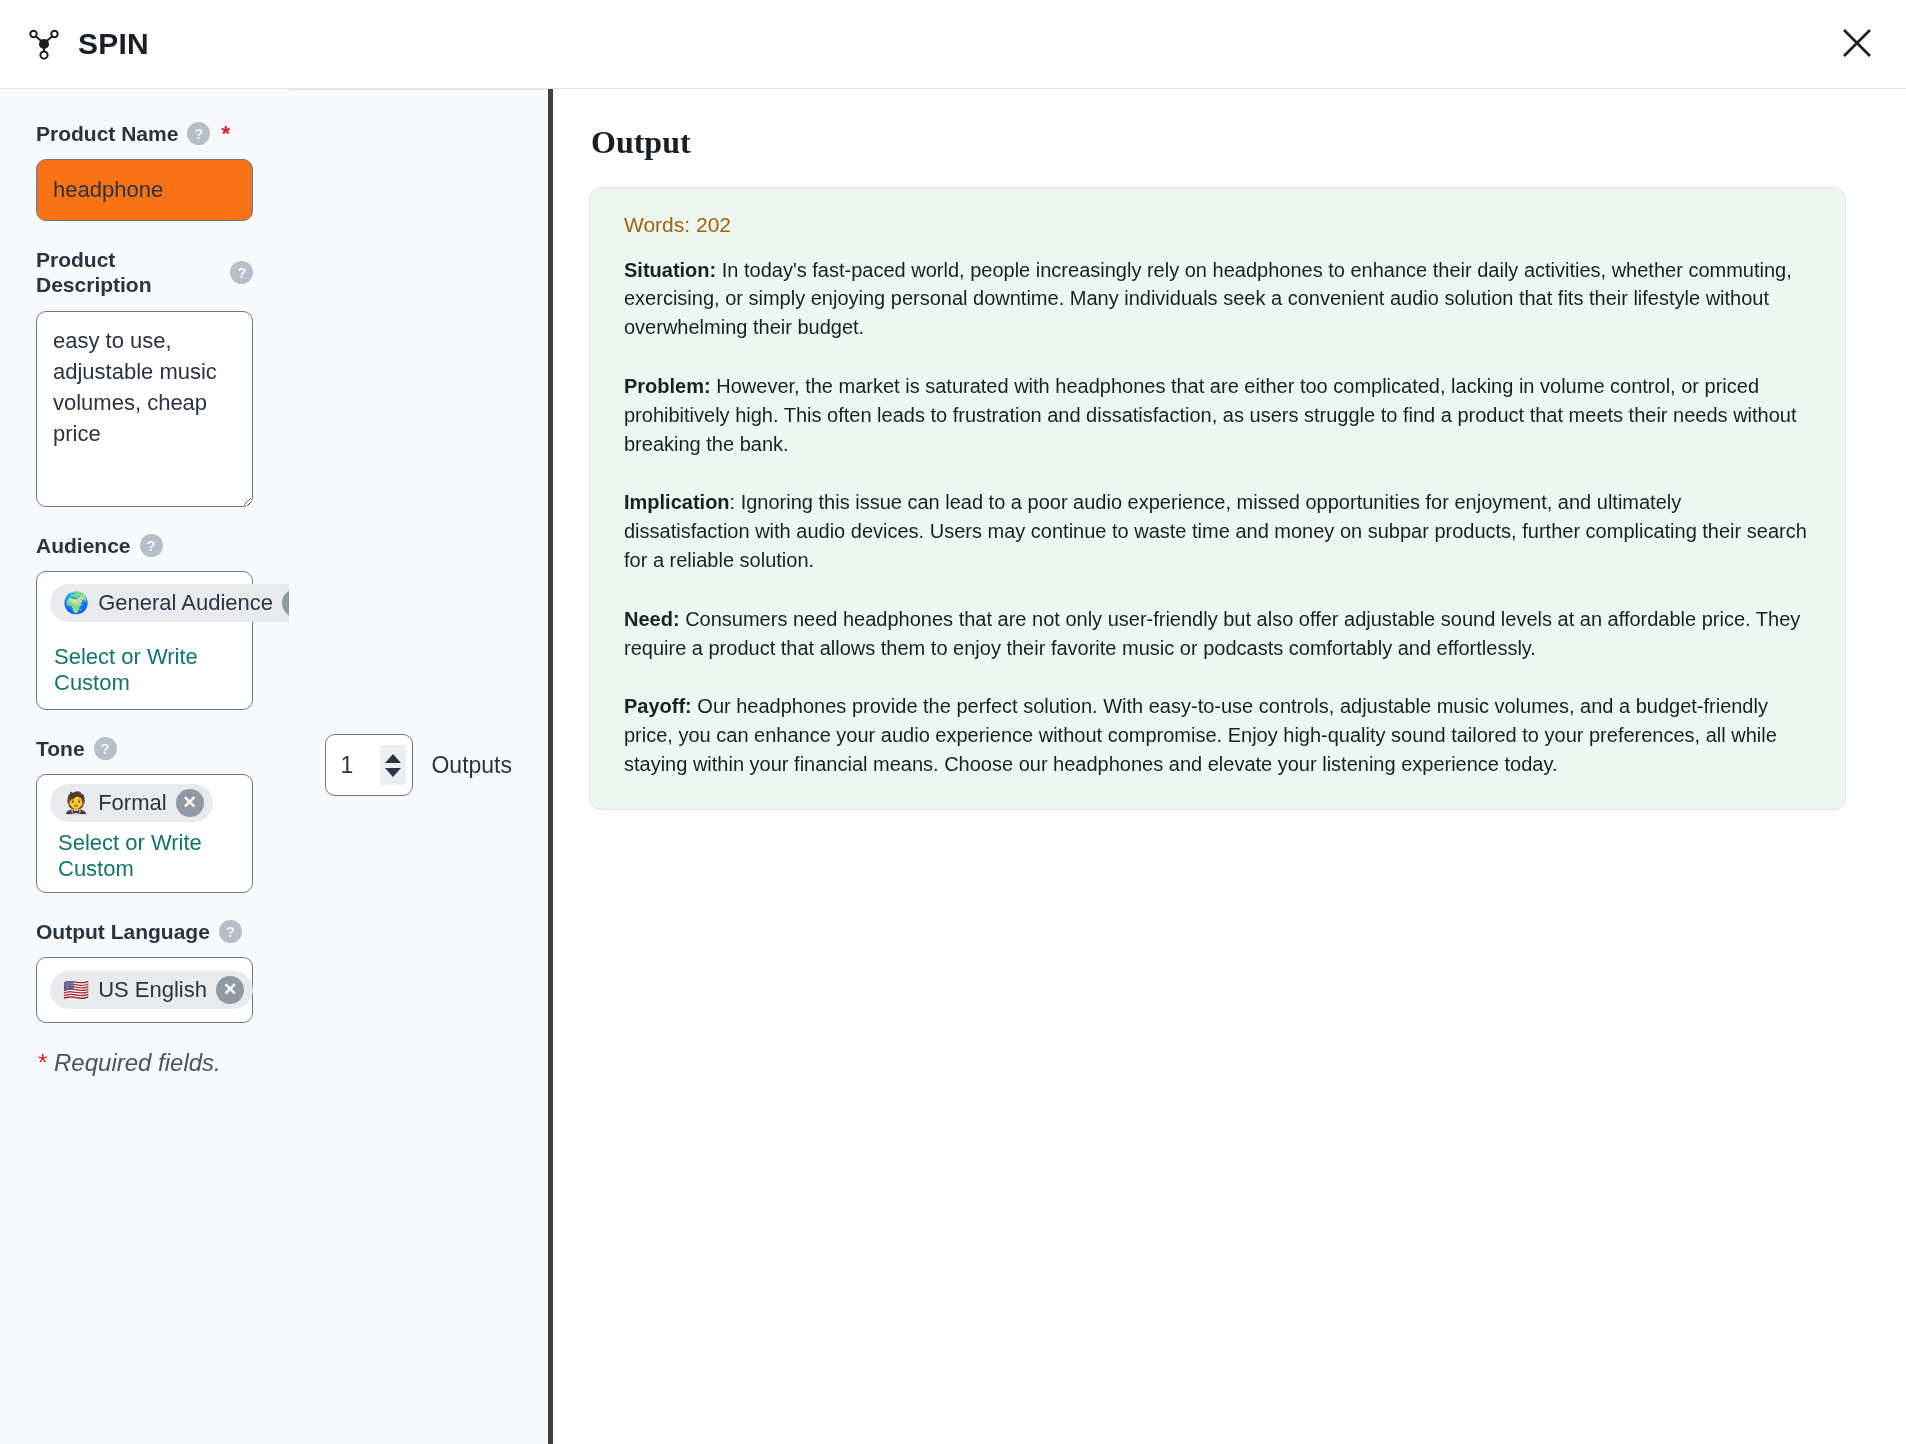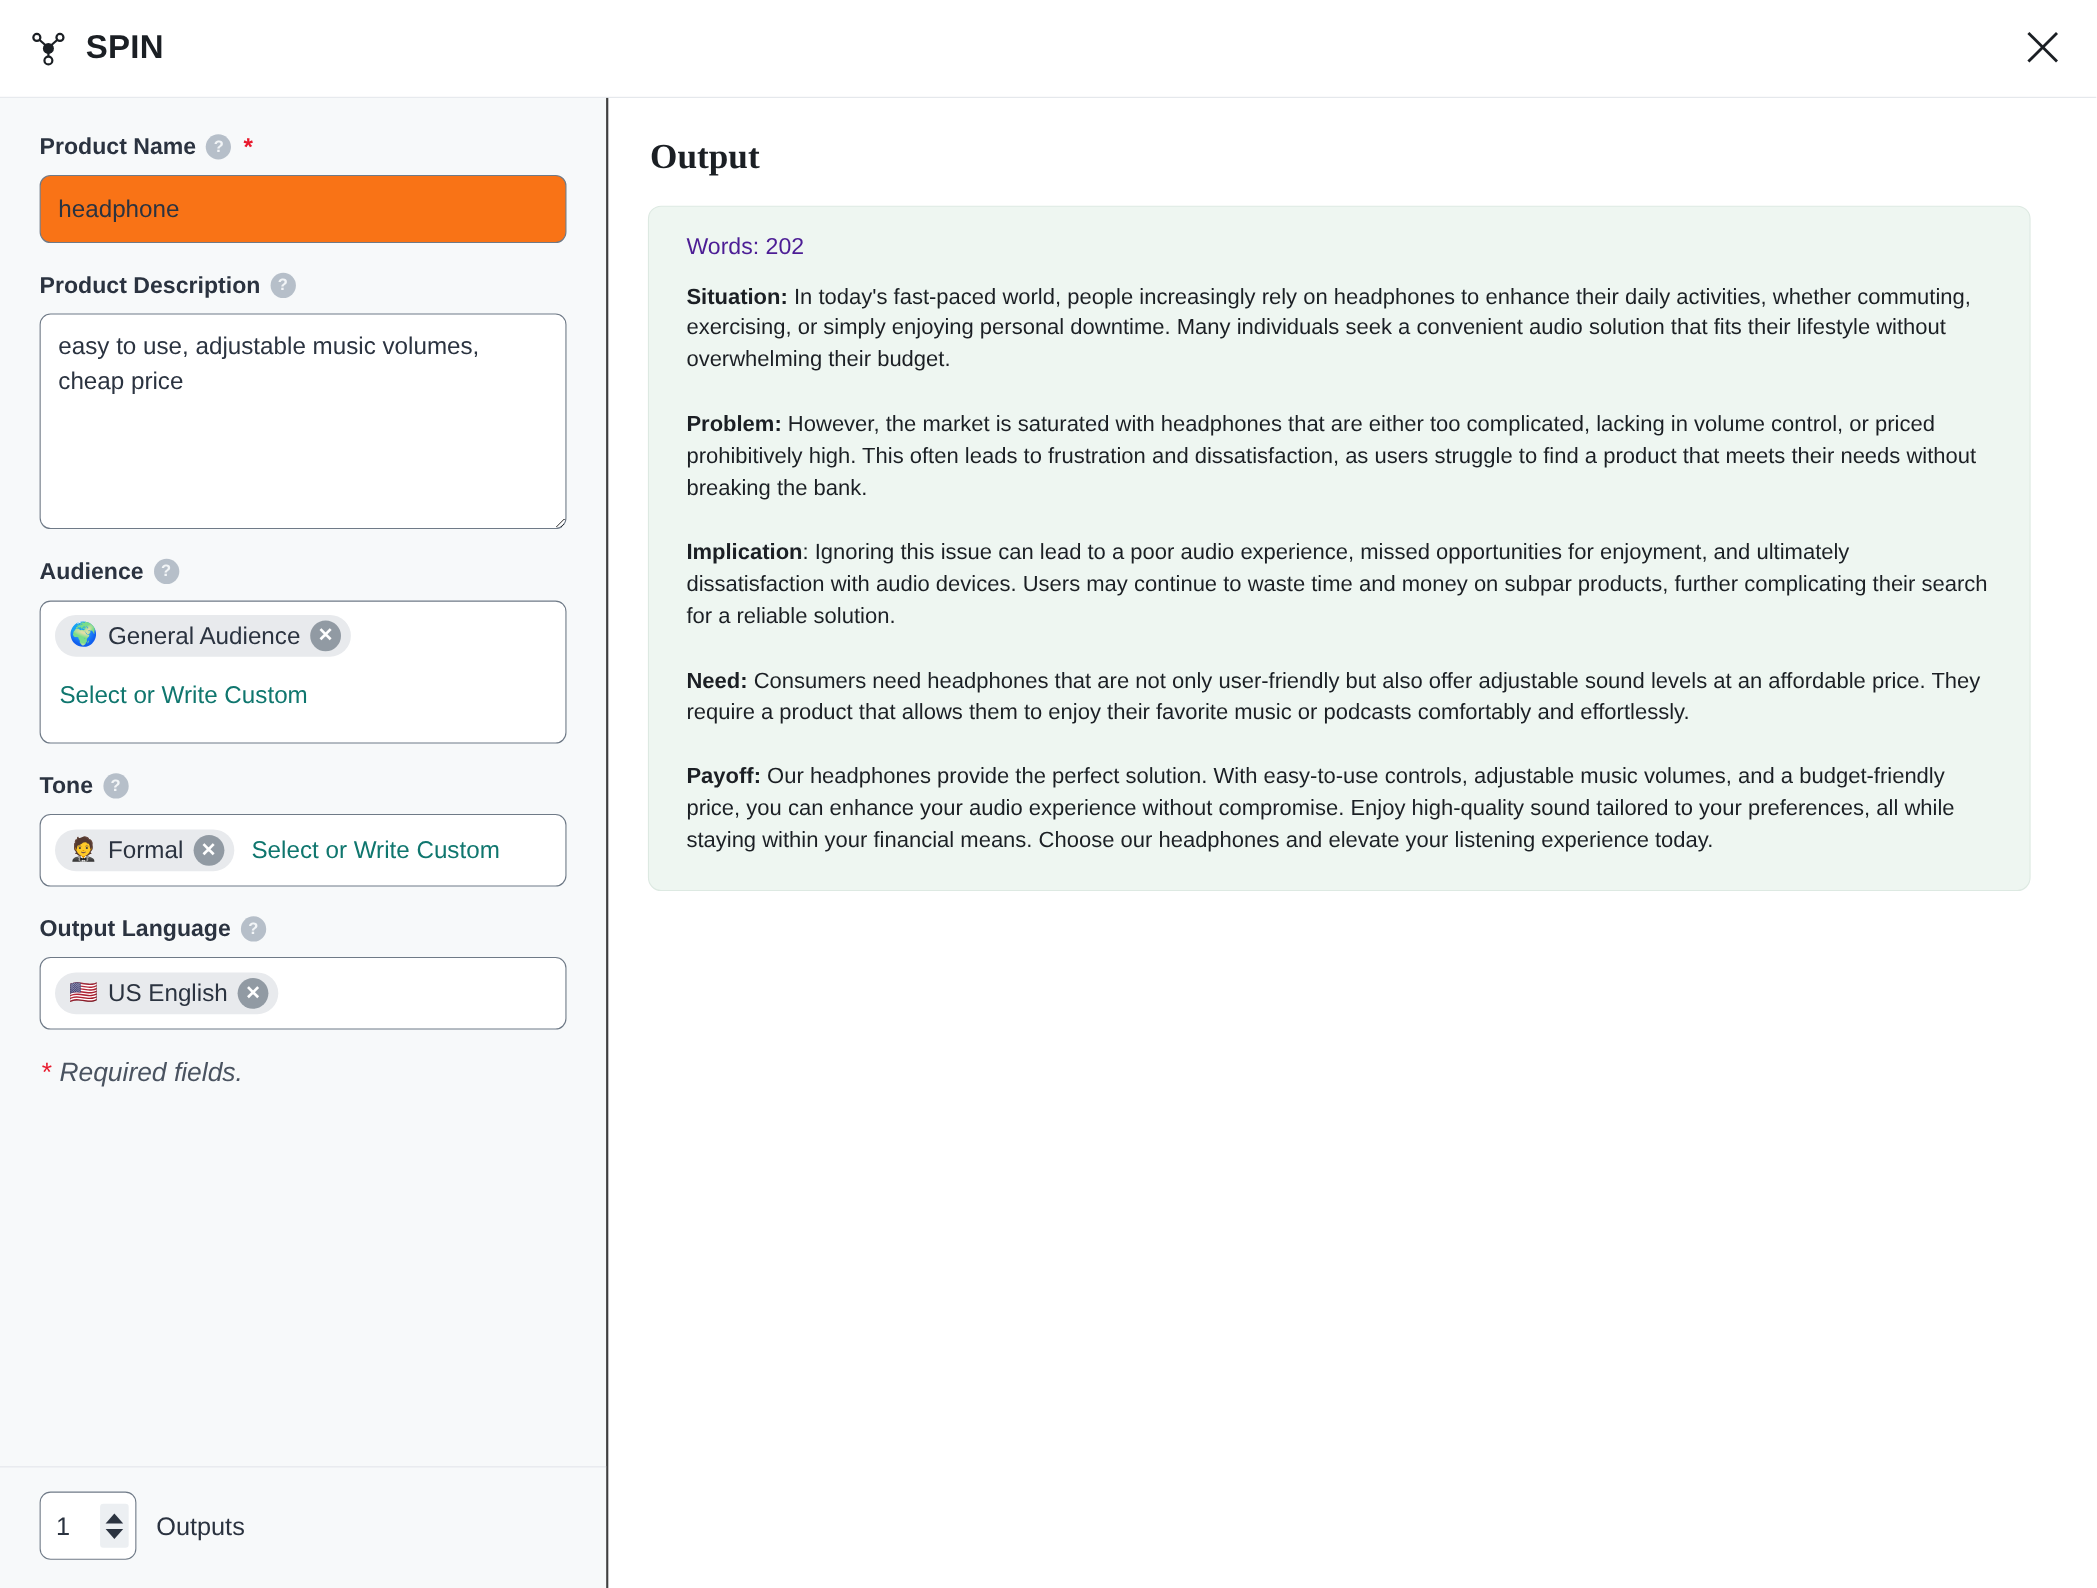--- a/index.html
+++ b/index.html
@@ -72,23 +72,23 @@
     flex: 1 1 auto;
     display: flex;
     min-height: 0;
   }
 
   
   .form-panel {
     width: 553px;
     flex: 0 0 553px;
     background: #f7f9fa;
-    border-right: 2px solid #404040;
-    display: flex;
-    flex-direction: column;
+    border-right: 5px solid #404040;
+    display: flex;
+    flex-direction: row;
     position: relative;
   }
   .form-scroll {
     flex: 1 1 auto;
     padding: 32px 36px 0 36px;
     overflow: hidden;
   }
   .field { margin-bottom: 26px; }
   .field-label {
     display: flex;
@@ -313,21 +313,21 @@
     font-family: Liberation Serif, serif;
   }
   .output-card {
     background: #eef6f1;
     border: 1px solid #dde9e2;
     border-radius: 12px;
     padding: 24px 34px 30px 34px;
   }
   .word-count {
     font-size: 21px;
-    color: #4c1d95;
+    color: #a16207;
     margin-bottom: 18px;
     line-height: 1.2;
   }
   .out-para {
     font-size: 20px;
     line-height: 1.44;
     color: #1b1f24;
     margin: 0 0 30px 0;
   }
   .out-para:last-child { margin-bottom: 0; }

